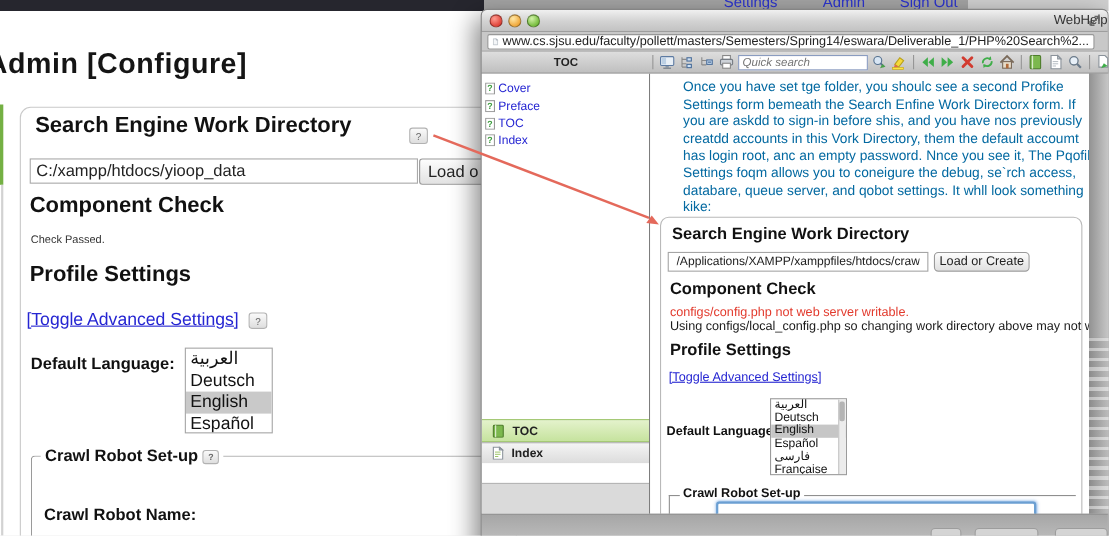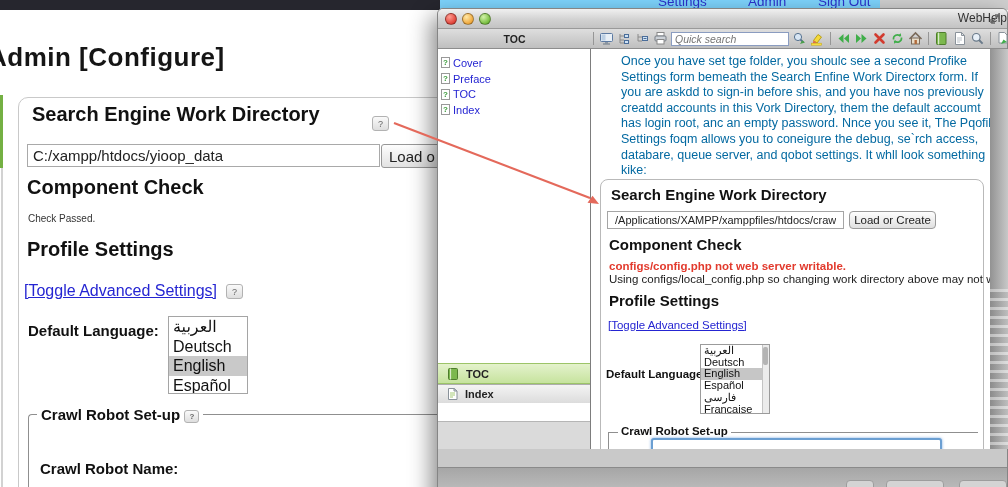--- a/index.html
+++ b/index.html
@@ -2,21 +2,21 @@
 <html><head>
 <meta charset="utf-8">
 <style>
   * { margin:0; padding:0; box-sizing:border-box; }
   html,body { width:1008px; height:487px; }
   body { font-family:"Liberation Sans", sans-serif; background:#fff; overflow:hidden; position:relative; }
   #stage { position:absolute; left:0; top:0; width:1008px; height:487px; overflow:hidden; background:#fff; }
 
   
   .bg-topbar-dark { position:absolute; left:0; top:0; width:440px; height:10px; background:#26262e; }
-  .bg-topbar-lav  { position:absolute; left:440px; top:0; width:440px; height:10px; background:#7dd3fc; overflow:hidden; }
+  .bg-topbar-lav  { position:absolute; left:440px; top:0; width:440px; height:10px; background:#a3a3a3; overflow:hidden; }
   .bg-topbar-grey { position:absolute; left:880px; top:0; width:128px; height:10px; background:#cfcfcf; }
   .bg-topbar-lav span { position:absolute; top:-6px; font-size:13.5px; color:#2b33cc; white-space:nowrap; }
   .bg-green-sliver { position:absolute; left:0; top:95px; width:3px; height:73px; background:#74b043; }
   .bg-left-line { position:absolute; left:1px; top:168px; width:2px; height:319px; background:#d2d2d2; }
   .bg-title { position:absolute; left:-12px; top:42px; font-size:26px; font-weight:bold; color:#151515; letter-spacing:.5px; white-space:nowrap; }
   .bg-panel { position:absolute; left:18px; top:97px; width:452px; height:400px; border:1px solid #c9c9c9; border-radius:10px; }
   .h20 { font-size:20px; font-weight:bold; color:#111; white-space:nowrap; }
   .qbtn { display:inline-block; width:17px; height:15px; border:1px solid #b2b2b2; border-radius:3px;
           background:linear-gradient(#fafafa,#dedede); color:#666; font-size:9px; text-align:center; line-height:14px; vertical-align:middle; }
   .bg-wd-head { position:absolute; left:32px; top:103px; }
@@ -77,21 +77,21 @@
   .content { position:relative; width:399px; background:#fff; overflow:hidden; flex:none; }
   .para { position:absolute; left:30px; top:5px; width:379px; font-size:12.5px; line-height:15.6px; color:#0369a1; }
   .ibox { position:absolute; left:9px; top:130px; width:384px; height:290px; border:1px solid #b9b9b9; border-radius:8px; }
   .ih { position:absolute; font-size:15px; font-weight:bold; color:#111; white-space:nowrap; }
   .ibox .wd-h { left:10px; top:6px; }
   .i-input { position:absolute; left:6px; top:31px; width:237px; height:18px; border:1px solid #a5a5a5; background:#fff;
              font-size:11px; color:#222; padding:0 7px; font-family:"Liberation Sans",sans-serif; }
   .i-load { position:absolute; left:248px; top:31px; width:87px; height:18px; border:1px solid #9a9a9a; border-radius:4px;
             background:linear-gradient(#fdfdfd,#e0e0e0); font-size:11.5px; color:#222; white-space:nowrap; }
   .ibox .cc-h { left:8px; top:56px; }
-  .i-red  { position:absolute; left:8px; top:80px; font-size:11.5px; color:#e23a2d; white-space:nowrap;font-weight:bold; }
+  .i-red  { position:absolute; left:8px; top:80px; font-size:11.5px; color:#e23a2d; white-space:nowrap; }
   .i-note { position:absolute; left:8px; top:93px; font-size:11.5px; color:#1b1b1b; white-space:nowrap; }
   .ibox .ps-h { left:8px; top:112px; }
   .i-toggle { position:absolute; left:7px; top:139px; font-size:11.5px; color:#2525d2; text-decoration:underline; cursor:pointer; white-space:nowrap; }
   .i-lang-label { position:absolute; left:5px; top:188px; font-size:11.5px; font-weight:bold; color:#111; white-space:nowrap; }
   .i-listbox { position:absolute; left:99px; top:164px; width:70px; height:70px; border:1px solid #9b9b9b; background:#fff; overflow:hidden; }
   .i-listbox .opt { font-size:11px; line-height:11.7px; padding-left:3px; color:#111; white-space:nowrap; }
   .i-listbox .opt.sel { background:#c6c6c6; }
   .i-scroll { position:absolute; right:0; top:0; width:7px; height:100%; background:#ececec; border-left:1px solid #c4c4c4; }
   .i-thumb { position:absolute; right:1px; top:2px; width:5px; height:18px; background:#b4b4b4; border-radius:2px; }
   .i-fs-line { position:absolute; left:7px; top:252px; width:370px; height:40px; border-top:1px solid #8f8f8f; border-left:1px solid #8f8f8f; }
@@ -153,20 +153,29 @@
         <div class="light red"></div>
         <div class="light yellow"></div>
         <div class="light green"></div>
       </div>
       <span>WebHelp</span>
       <svg class="resize-ne" viewBox="0 0 12 12">
         <path d="M2 10L10 2M10 2h-4M10 2v4M2 10h4M2 10V6" stroke="#666" stroke-width="1.4" fill="none"></path>
       </svg>
     </div>
 
+    <div class="urlrow">
+      <div class="urlfield">
+        <svg width="10" height="12" viewBox="0 0 10 12">
+          <path d="M1 .5h5.5L9 3v8.5H1z" fill="#f4f6f8" stroke="#9aa4ae"></path>
+          <path d="M6.5.5L9 3H6.5z" fill="#d8dde2" stroke="#9aa4ae"></path>
+        </svg>
+        <span>www.cs.sjsu.edu/faculty/pollett/masters/Semesters/Spring14/eswara/Deliverable_1/PHP%20Search%2...</span>
+      </div>
+    </div>
 
     <div class="toolbar">
       <div class="tb-toc">TOC</div>
       <div class="tb-sep"></div>
       <div class="tb-icons">
         <svg class="tbi" viewBox="0 0 15 15">
             <rect x="1.5" y="2.5" width="12" height="8" rx="1" fill="#e8eff6" stroke="#5c7aa2"></rect>
             <rect x="2.5" y="3.5" width="4" height="6" fill="#bcd0e4"></rect>
             <rect x="6" y="11" width="3" height="1.5" fill="#8a97a5"></rect>
             <rect x="4" y="12.5" width="7" height="1" fill="#6d7884"></rect>

